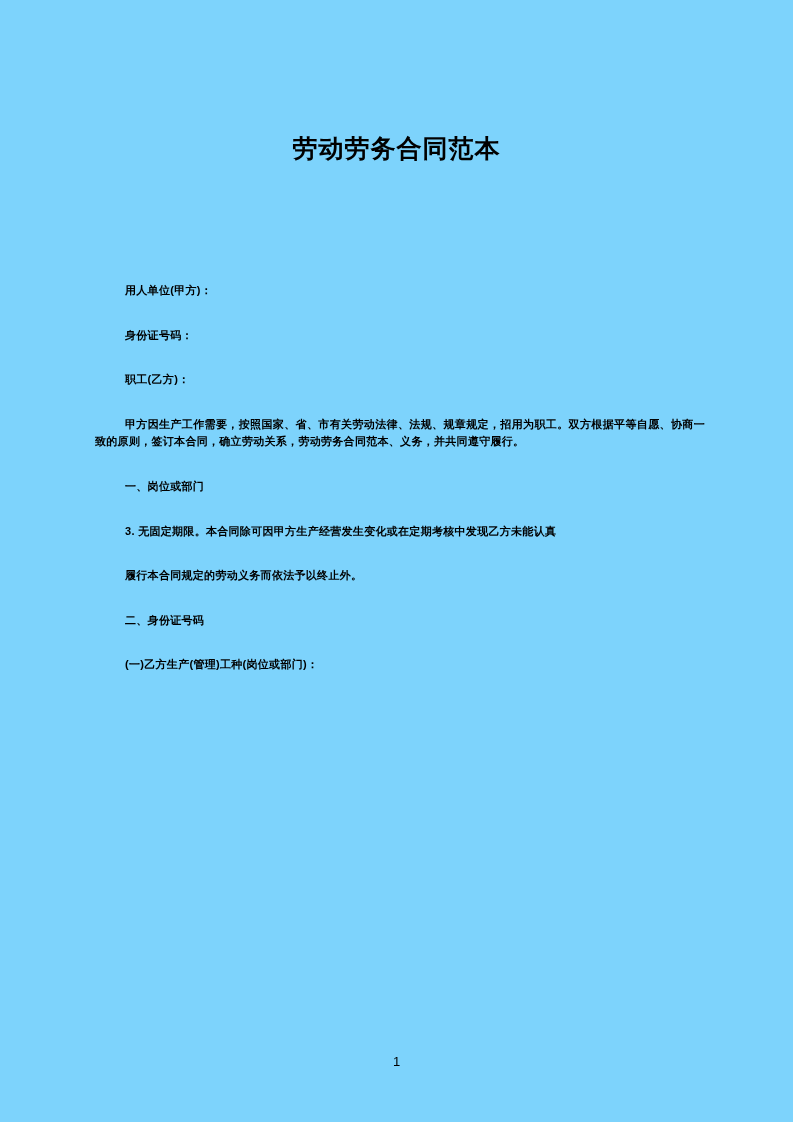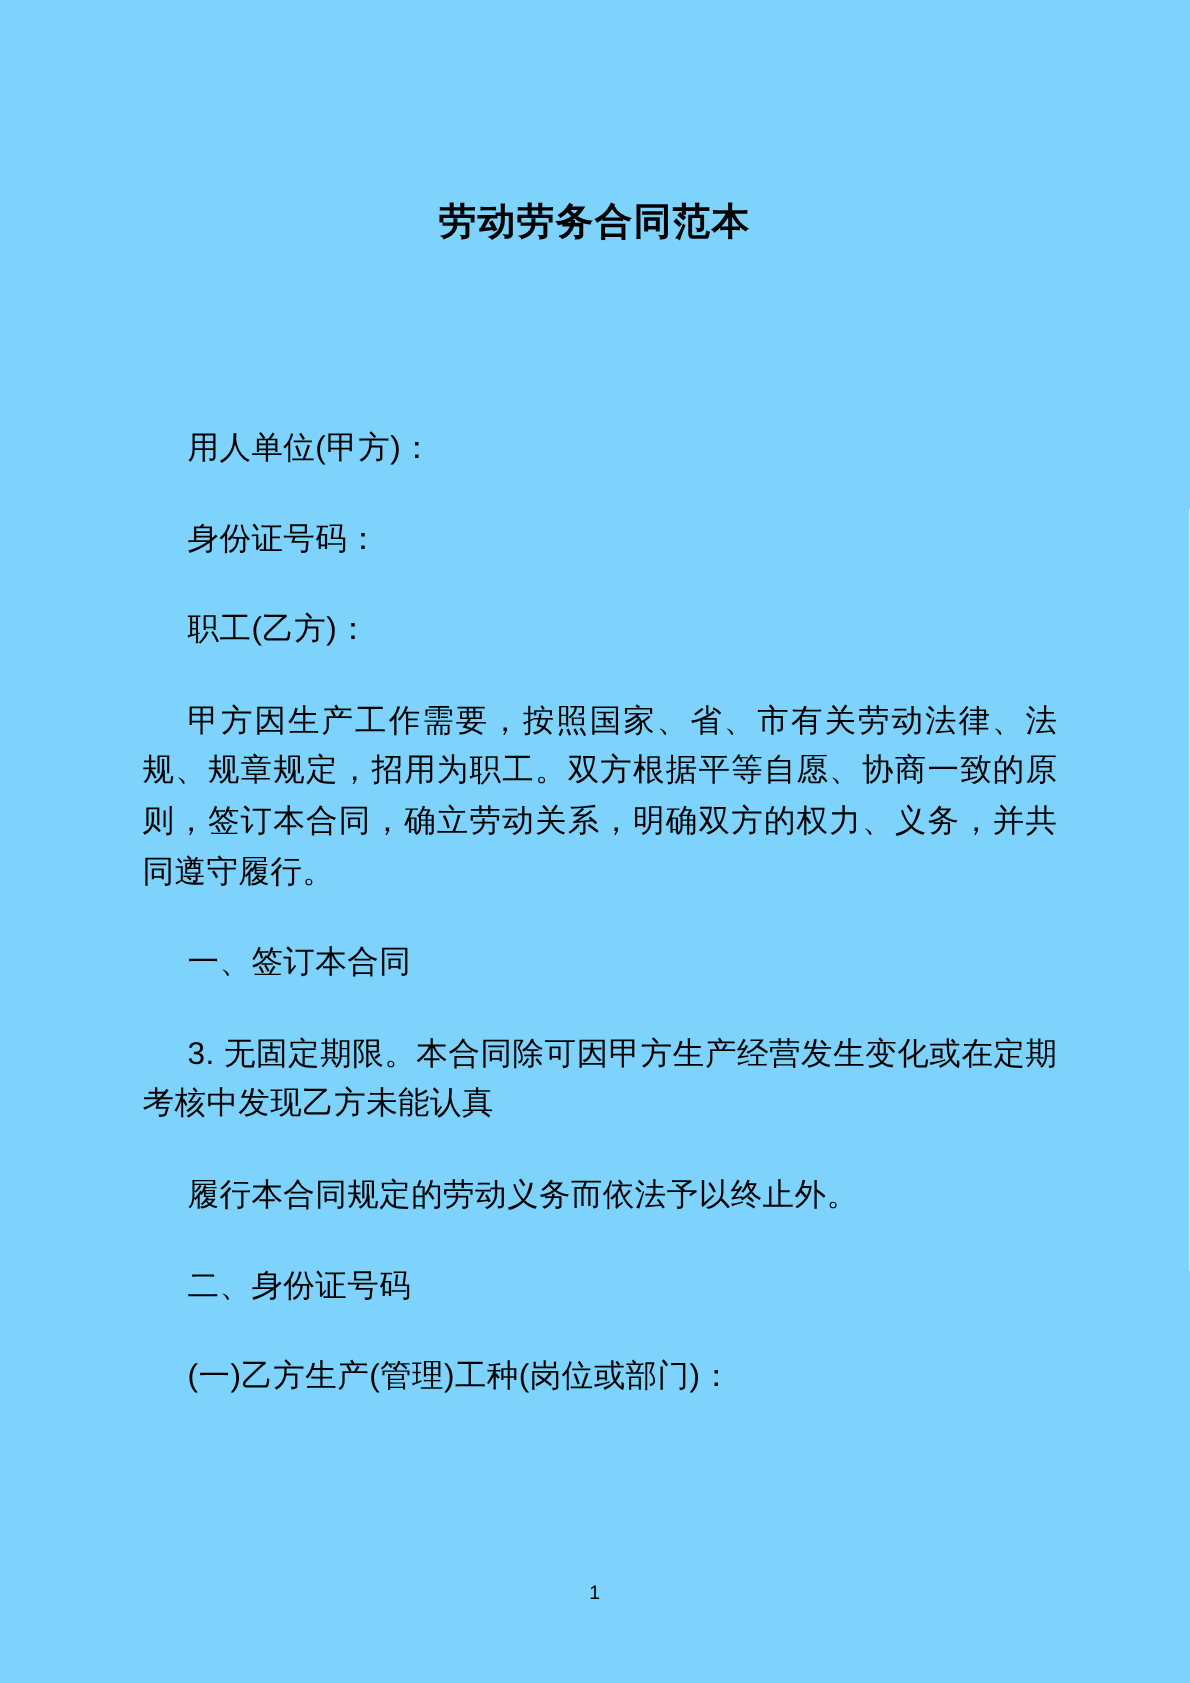--- a/index.html
+++ b/index.html
@@ -31,25 +31,26 @@
     letter-spacing: 1px;
     line-height: 1.3;
   }
   .body-block {
     position: absolute;
     top: 282px;
     left: 95px;
     width: 610px;
   }
   .para {
-    font-size: 21px;
+    font-size: 11px;
     line-height: 1.6;
     margin: 0 0 27px 0;
     text-align: justify;
     letter-spacing: 0.3px;
+    font-weight: bold;
   }
   .para.indent1 {
     text-indent: 30px;
   }
   .page-number {
     position: absolute;
     top: 1054px;
     left: 0;
     width: 793px;
     text-align: center;
@@ -60,22 +61,22 @@
 <body>
 
 <div class="page">
 
   <div class="doc-title">劳动劳务合同范本</div>
 
   <div class="body-block">
     <p class="para indent1">用人单位(甲方)：</p>
     <p class="para indent1">身份证号码：</p>
     <p class="para indent1">职工(乙方)：</p>
-    <p class="para indent1">甲方因生产工作需要，按照国家、省、市有关劳动法律、法规、规章规定，招用为职工。双方根据平等自愿、协商一致的原则，签订本合同，确立劳动关系，明确双方的权力、义务，并共同遵守履行。</p>
-    <p class="para indent1">一、签订本合同</p>
+    <p class="para indent1">甲方因生产工作需要，按照国家、省、市有关劳动法律、法规、规章规定，招用为职工。双方根据平等自愿、协商一致的原则，签订本合同，确立劳动关系，劳动劳务合同范本、义务，并共同遵守履行。</p>
+    <p class="para indent1">一、岗位或部门</p>
     <p class="para indent1">3. 无固定期限。本合同除可因甲方生产经营发生变化或在定期考核中发现乙方未能认真</p>
     <p class="para indent1">履行本合同规定的劳动义务而依法予以终止外。</p>
     <p class="para indent1">二、身份证号码</p>
     <p class="para indent1">(一)乙方生产(管理)工种(岗位或部门)：</p>
   </div>
 
   <div class="page-number">1</div>
 
 </div>
 

